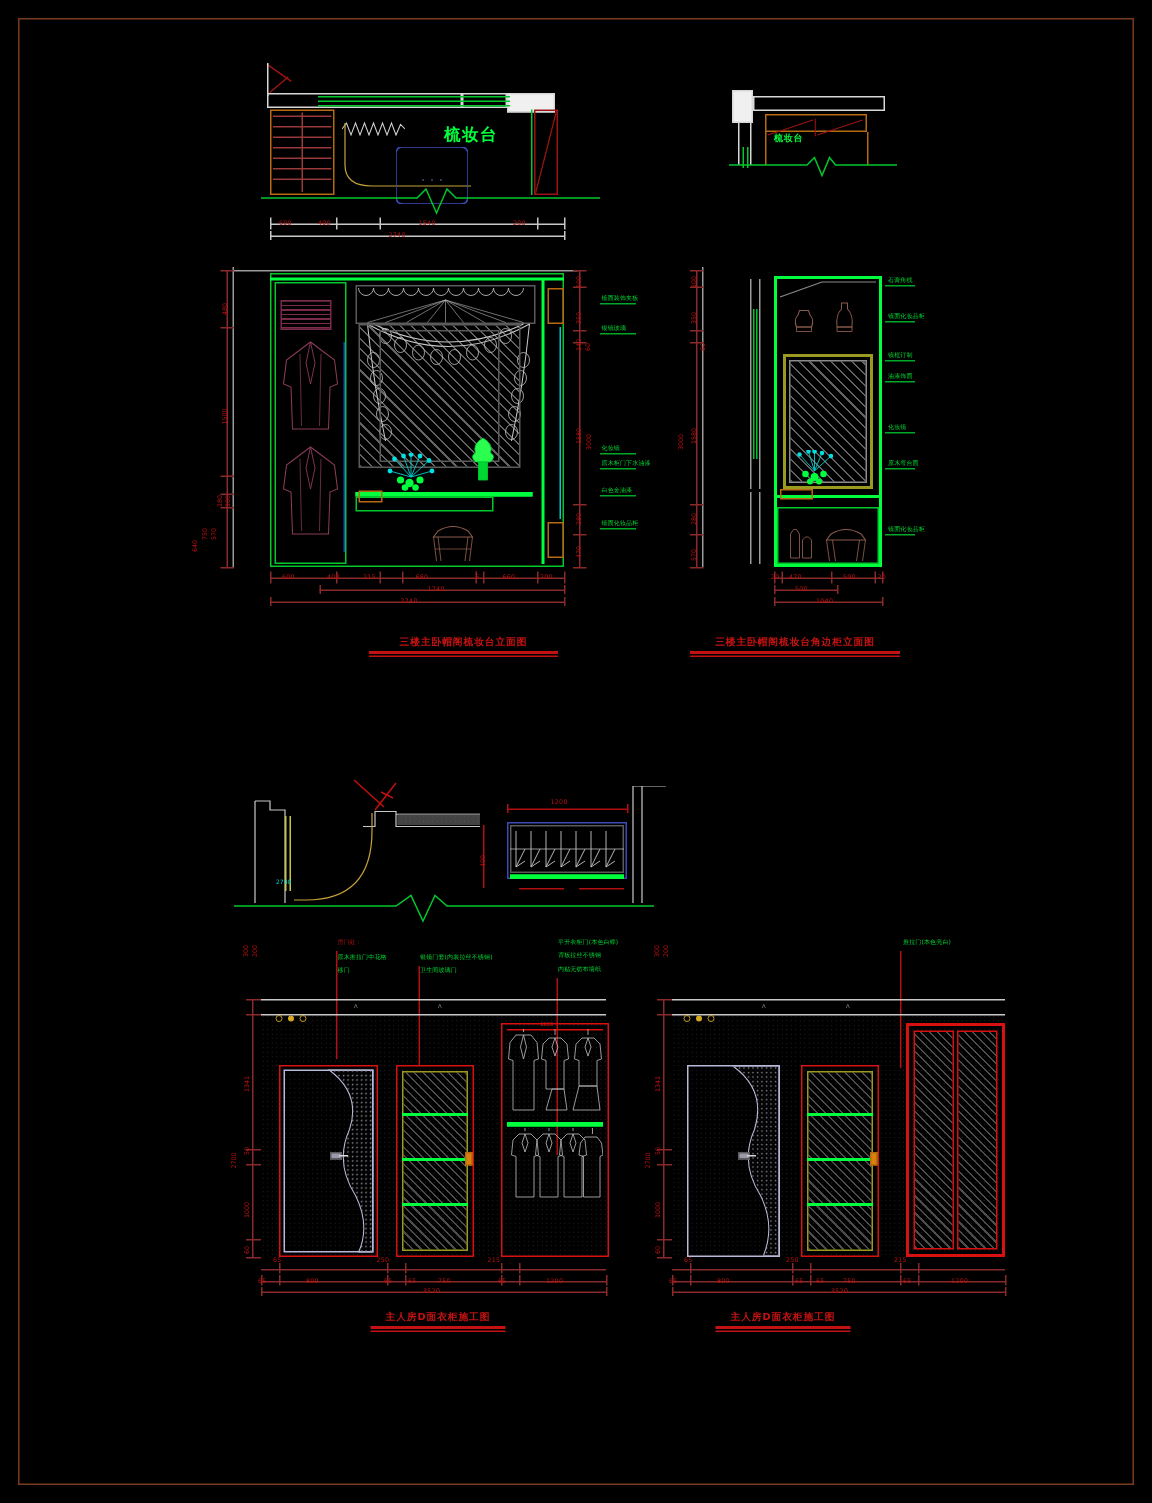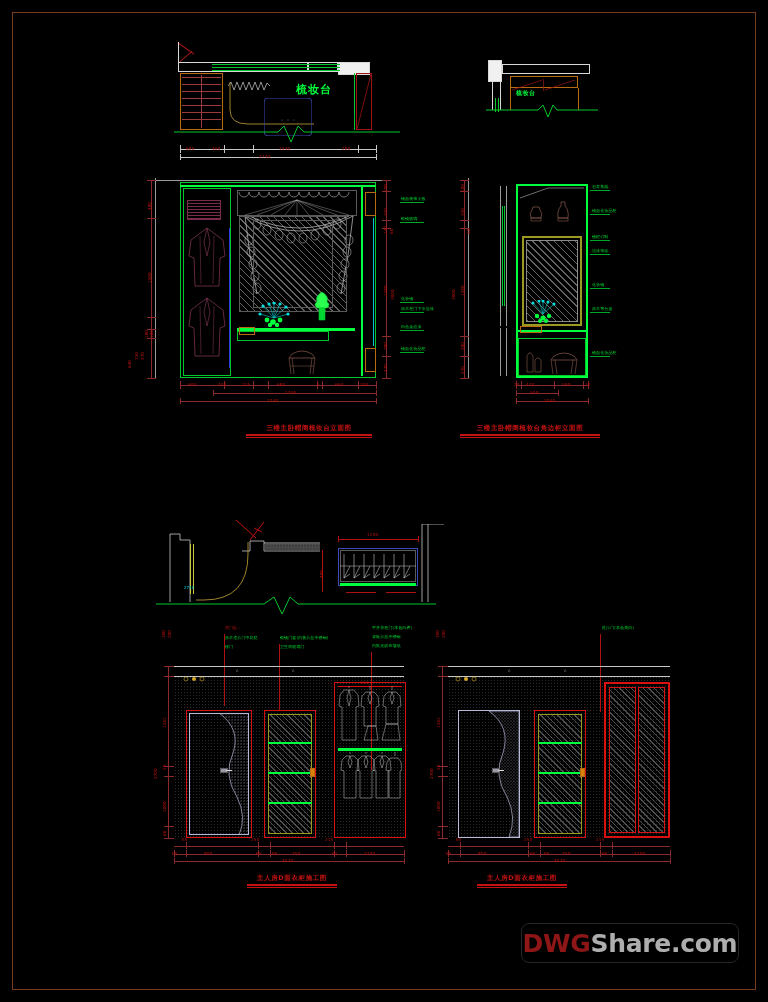--- a/index.html
+++ b/index.html
@@ -864,18 +864,14 @@
     </div>
     <div class="lbl dim" style="left:124px;top:235px;">3520</div>
   </div>
 
   <div class="captionwrap" style="left:477px;top:874px;width:90px;">
     <div class="caption cjk">主人房D面衣柜施工图</div>
     <div class="capline"></div>
     <div class="capline2"></div>
   </div>
 
-  <div id="wm">
-    <span class="wm-dwg">DWG</span>
-      <span class="wm-rest">Share.com</span>
-  </div>
 
 </div>
 
 </body></html>

